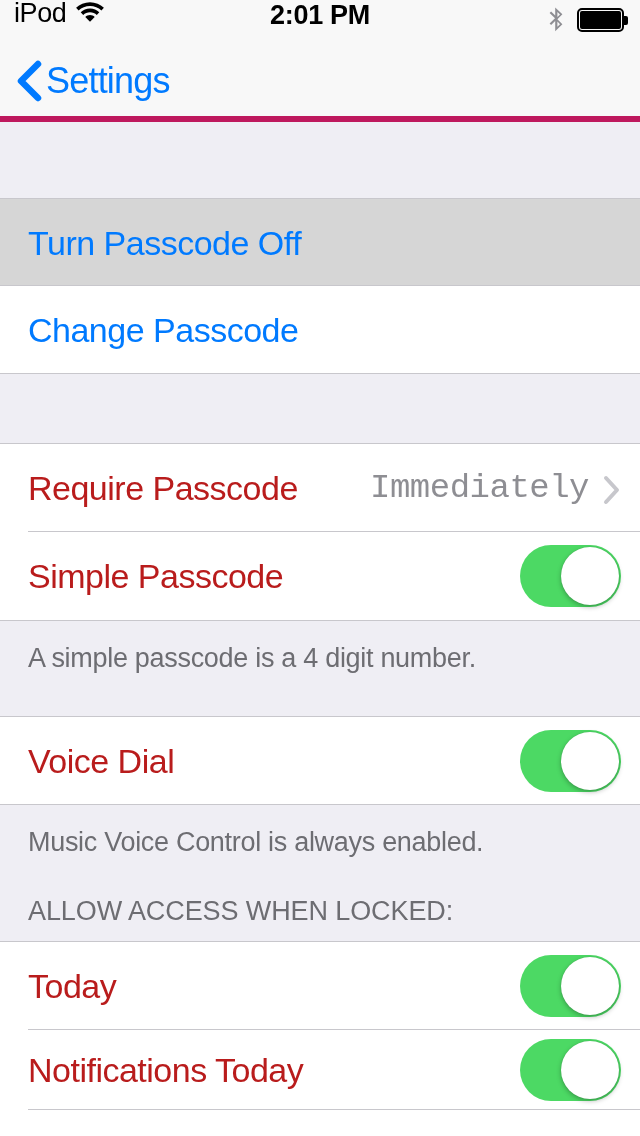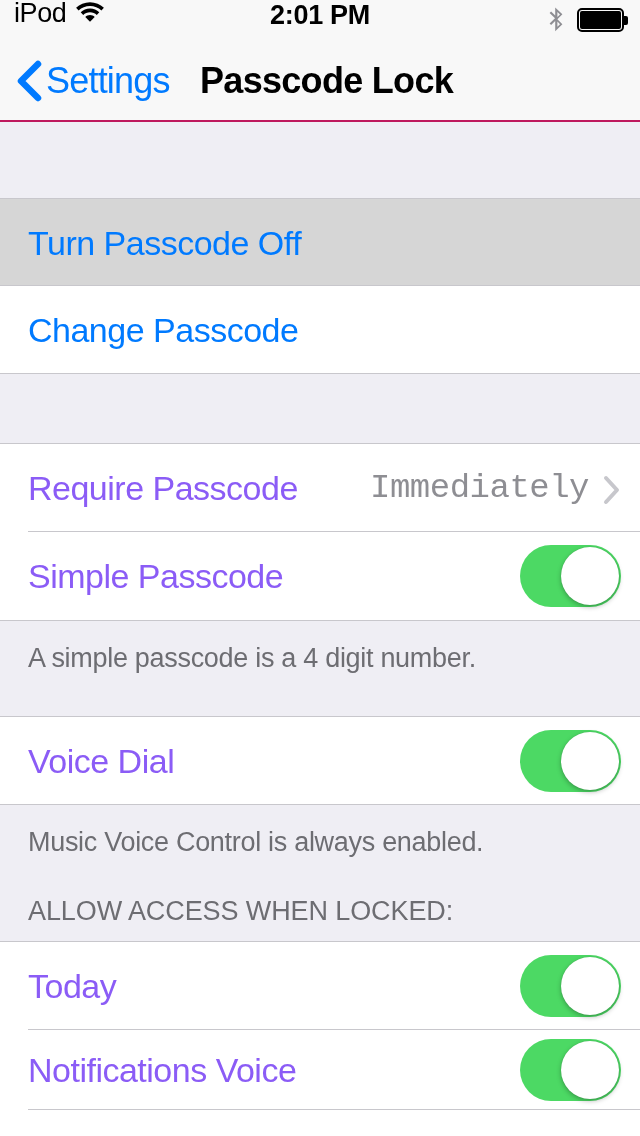--- a/index.html
+++ b/index.html
@@ -37,21 +37,21 @@
   }
   .battery .batt-nub {
     position:absolute; left:47px; top:8px; width:4px; height:9px;
     background:#000; border-radius:0 2px 2px 0;
   }
 
   
   .navbar {
     position:absolute; top:40px; left:0; width:640px; height:82px;
     background:#f8f8f8;
-    border-bottom:2px solid #be185d;
+    border-bottom:6px solid #be185d;
     display:flex; align-items:center;
   }
   .nav-back {
     position:absolute; left:16px; top:0; height:81px;
     display:flex; align-items:center; gap:4px; cursor:pointer;
   }
   .chev-back { width:26px; height:42px; display:block; }
   .nav-back-label {
     font-size:36px; color:#007aff; letter-spacing:-0.8px; line-height:1;
   }
@@ -75,21 +75,21 @@
     display:flex; align-items:center;
     padding-left:28px; padding-right:19px;
   }
   .row.highlighted { background:#d6d6d6; }
   .row .sep {
     position:absolute; left:28px; right:0; bottom:0; height:1px; background:#c8c7cc;
   }
   .row .sep.full { left:0; }
 
   .row-label {
-    font-size:34px; color:#8b5cf6; letter-spacing:-0.5px; line-height:1;
+    font-size:34px; color:#b91c1c; letter-spacing:-0.5px; line-height:1;
     flex:0 0 auto;
   }
   .row-label.blue { color:#007aff; }
 
   .row-right {
     margin-left:auto; display:flex; align-items:flex-end; gap:14px;font-family:Liberation Mono, monospace;
   }
   .row-value {
     font-size:34px; color:#8e8e93; letter-spacing:-0.5px; line-height:1;
   }
@@ -155,21 +155,20 @@
 
   <div class="navbar">
     <div class="nav-back">
       <span class="chev-back">
         <svg viewBox="0 0 26 42" width="26" height="42" aria-hidden="true">
           <polyline points="22,4 5,21 22,38" fill="none" stroke="#007aff" stroke-width="6.5" stroke-linecap="round" stroke-linejoin="round"></polyline>
         </svg>
       </span>
       <span class="nav-back-label">Settings</span>
     </div>
-    <div class="nav-title">Passcode Lock</div>
   </div>
 
   <div class="table">
 
     <div class="gap" style="height:76px"></div>
 
     <div class="group hairline-top hairline-bottom">
       <div class="row highlighted" style="height:87px">
         <span class="row-label blue">Turn Passcode Off</span>
         <span class="sep full"></span>
@@ -231,21 +230,21 @@
       <div class="row" style="height:88px">
         <span class="row-label">Today</span>
         <span class="row-right">
           <span class="switch">
               <span class="knob"></span>
             </span>
         </span>
         <span class="sep"></span>
       </div>
       <div class="row" style="height:80px">
-        <span class="row-label">Notifications Voice</span>
+        <span class="row-label">Notifications Today</span>
         <span class="row-right">
           <span class="switch">
               <span class="knob"></span>
             </span>
         </span>
         <span class="sep"></span>
       </div>
 
       <div class="row" style="height:40px"></div>
     </div>

